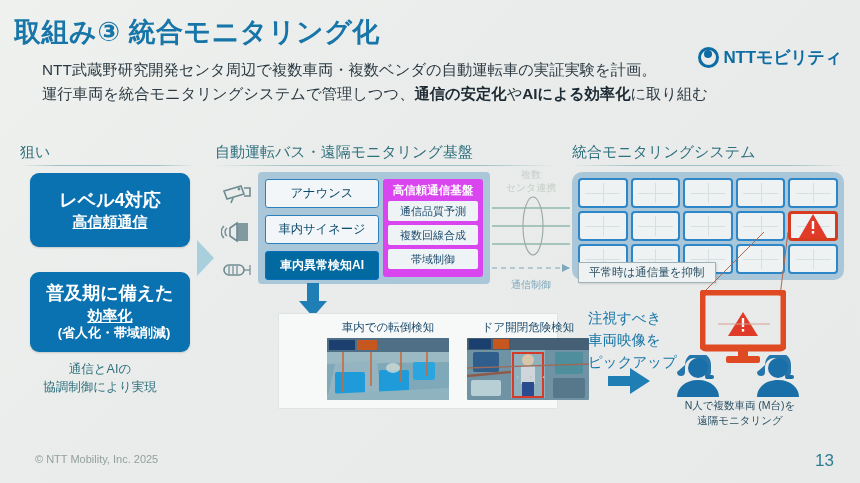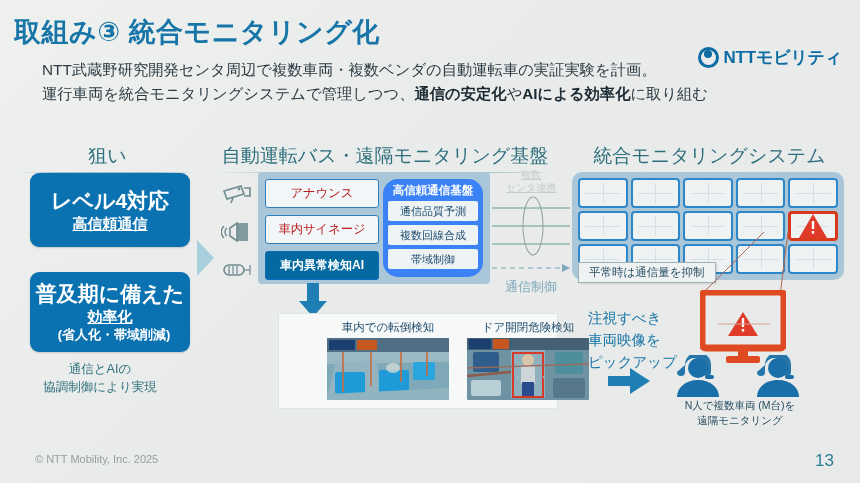--- a/index.html
+++ b/index.html
@@ -43,37 +43,37 @@
   .lede {
     position: absolute; left: 42px; top: 58px;
     font-size: 15.3px; line-height: 1.55; color: #2b3942;
     white-space: nowrap;
   }
   .lede b { font-weight: bold; color: #1c2a33; }
 
   
   .colhead {
     position: absolute;
-    font-size: 19px; color: #2e6f7d; text-align: center;
+    font-size: 15px; color: #2e6f7d; 
   }
   .colhead .rule {
     margin-top: 3px; height: 1px;
     background: linear-gradient(to right, rgba(140,175,180,0), #9fc0c4 22%, #9fc0c4 78%, rgba(140,175,180,0));
   }
 
   
   .blue-box {
     position: absolute;
     background: #0a72b0; color: #fff;
     border-radius: 9px;
     display: flex; flex-direction: column; align-items: center; justify-content: center;
     text-align: center; font-weight: bold; line-height: 1.3;
     box-shadow: 0 1px 2px rgba(0,0,0,.16);
   }
-  .blue-box .l1 { font-size: 21px; }
+  .blue-box .l1 { font-size: 18px; }
   .blue-box .l2 { font-size: 15px; text-decoration: underline; }
   .blue-box .l3 { font-size: 13px; margin-left: 8px; }
   .left-note {
     position: absolute; left: 20px; top: 360px; width: 160px;
     text-align: center; font-size: 12.5px; line-height: 1.45; color: #2e6f7d;
   }
   .tri-arrow {
     position: absolute; left: 197px; top: 240px;
     width: 0; height: 0;
     border-top: 18px solid transparent;
@@ -96,52 +96,52 @@
     padding: 7px;
   }
   .plat-left {
     position: absolute; left: 7px; top: 7px; width: 114px;
     display: flex; flex-direction: column; gap: 7px;
   }
   .wbox {
     height: 29px; background: #f2f6f8; border: 1.5px solid #2d7fbe;
     border-radius: 3px;
     display: flex; align-items: center; justify-content: center;
-    font-size: 12.3px; color: #b91c1c;
+    font-size: 12.3px; color: #0c4a6e;
   }
   .wbox.filled { background: #0369a1; border-color: #0a6fba; color: #fff; font-weight: bold; font-size: 12px; }
 
   .plat-right {
     position: absolute; right: 7px; top: 7px; width: 100px; height: 98px;
-    background: #3b82f6; border-radius: 15px; padding: 4px 5px;
+    background: #d946ef; border-radius: 3px; padding: 4px 5px;
   }
   .plat-right .hdr {
     color: #fff; font-weight: bold; font-size: 11.5px;
     text-align: center; margin-bottom: 3px;
   }
   .sbox {
     height: 20px; background: #eef3f6; border-radius: 2px;
     display: flex; align-items: center; justify-content: center;
     font-size: 11px; color: #1c4a6b; margin-bottom: 4px;
   }
 
   .down-arrow {
     position: absolute; left: 295px; top: 283px;
     width: 36px; height: 36px;
   }
 
   
   .comm-wrap { position: absolute; left: 492px; top: 168px; width: 78px; height: 115px; }
   .comm-label {
     position: absolute; left: 0; top: 0; width: 78px; text-align: center;
-    font-size: 10px; line-height: 1.3; color: #c6cfc9; text-decoration: underline;
+    font-size: 10px; line-height: 1.3; color: #c6cfc9;
   }
   .comm-ctrl {
     position: absolute; left: 494px; top: 278px; width: 74px; text-align: center;
-    font-size: 13px; color: #7fa8bb;
+    font-size: 10px; color: #7fa8bb;
   }
 
   
   .cams {
     position: absolute; left: 278px; top: 313px;
     width: 280px; height: 96px;
     background: #f7f9f9; border: 1px solid #dfe5e4;
   }
   .cam {
     position: absolute; top: 6px; width: 122px; margin-left: 40px;

